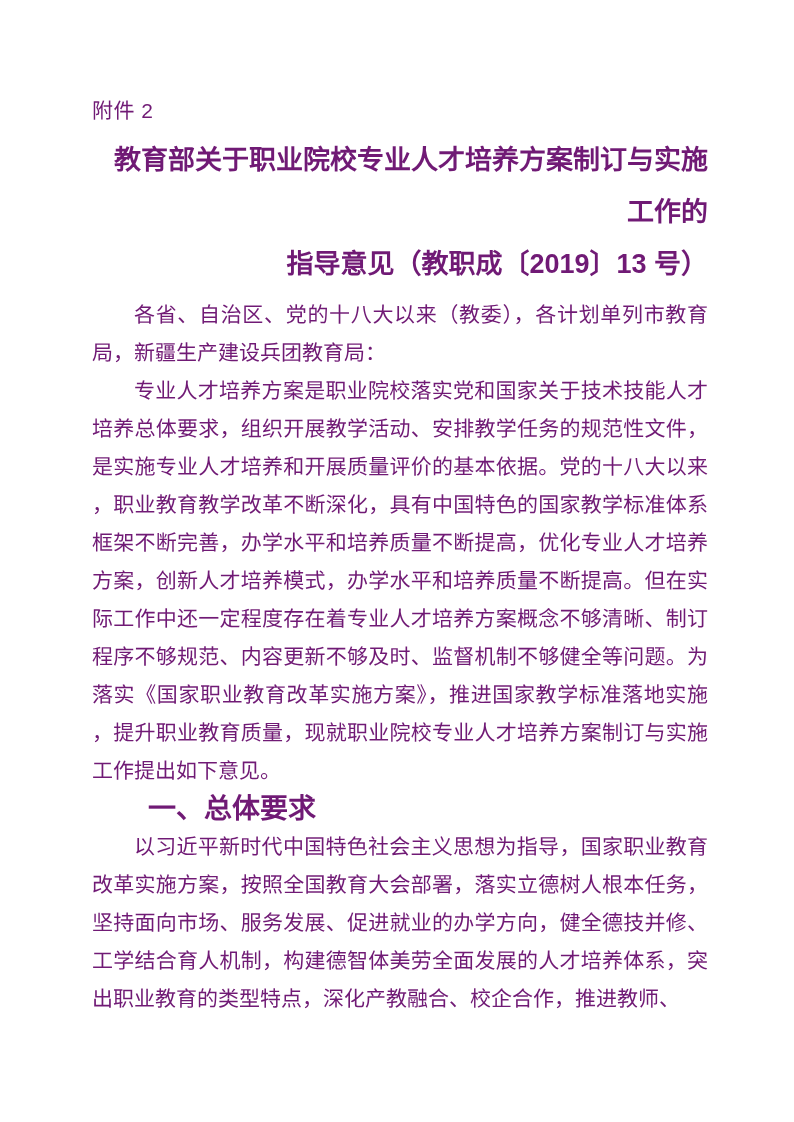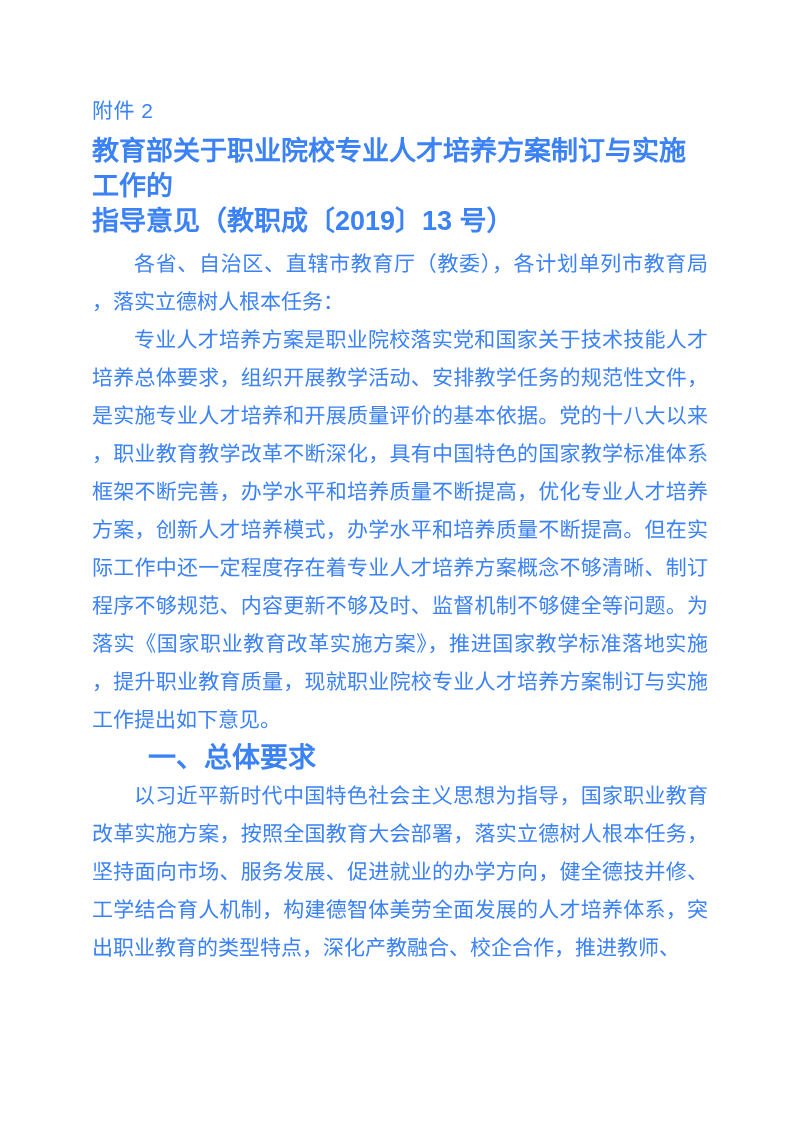--- a/index.html
+++ b/index.html
@@ -6,42 +6,42 @@
     margin: 0;
     padding: 0;
     background: #ffffff;
   }
   .page {
     position: relative;
     width: 794px;
     height: 1122px;
     background: #ffffff;
     overflow: hidden;
-    color: #3b82f6;
+    color: #701a75;
     font-family: "Liberation Serif", serif;
   }
   .content {
     margin: 0 86px 0 92px; 
   }
   .attach-label {
     margin-top: 97px;
     font-family: "Liberation Sans", sans-serif;
     font-size: 21px;
     font-weight: 500;
     line-height: 28px;
     letter-spacing: 0.5px;
     text-align: left;
   }
   .doc-title {
     margin-top: 9px;
-    text-align: left;
+    text-align: right;
     font-family: "Liberation Sans", sans-serif;
     font-weight: 700;
     font-size: 27px;
-    line-height: 35px;
+    line-height: 52px;
   }
   .doc-title .title-line {
     display: block;
   }
   .body-flow {
     margin-top: 6px;
     font-size: 21px;
     line-height: 38px;
   }
   .para {
@@ -75,21 +75,21 @@
 
     <div class="attach-label">附件 2</div>
 
     <h1 class="doc-title" style="margin:9px 0 0 0;">
       <span class="title-line">教育部关于职业院校专业人才培养方案制订与实施工作的</span>
       <span class="title-line">指导意见（教职成〔2019〕13 号）</span>
     </h1>
 
     <div class="body-flow">
 
-      <p class="para">各省、自治区、直辖市教育厅（教委），各计划单列市教育局，落实立德树人根本任务：</p>
+      <p class="para">各省、自治区、党的十八大以来（教委），各计划单列市教育局，新疆生产建设兵团教育局：</p>
 
       <p class="para">专业人才培养方案是职业院校落实党和国家关于技术技能人才培养总体要求，组织开展教学活动、安排教学任务的规范性文件，是实施专业人才培养和开展质量评价的基本依据。党的十八大以来，职业教育教学改革不断深化，具有中国特色的国家教学标准体系框架不断完善，办学水平和培养质量不断提高，优化专业人才培养方案，创新人才培养模式，办学水平和培养质量不断提高。但在实际工作中还一定程度存在着专业人才培养方案概念不够清晰、制订程序不够规范、内容更新不够及时、监督机制不够健全等问题。为落实《国家职业教育改革实施方案》，推进国家教学标准落地实施，提升职业教育质量，现就职业院校专业人才培养方案制订与实施工作提出如下意见。</p>
 
       <p class="section-heading">一、总体要求</p>
 
 
       <p class="para">以习近平新时代中国特色社会主义思想为指导，国家职业教育改革实施方案，按照全国教育大会部署，落实立德树人根本任务，坚持面向市场、服务发展、促进就业的办学方向，健全德技并修、工学结合育人机制，构建德智体美劳全面发展的人才培养体系，突出职业教育的类型特点，深化产教融合、校企合作，推进教师、</p>
 
     </div>
   </div>

